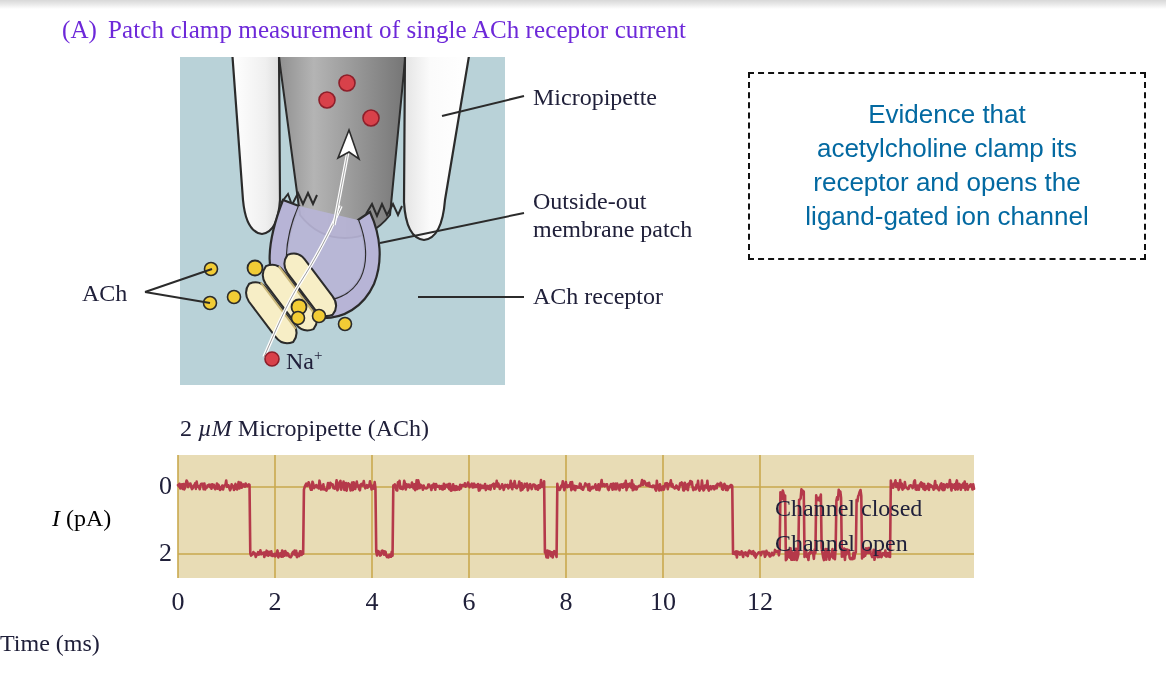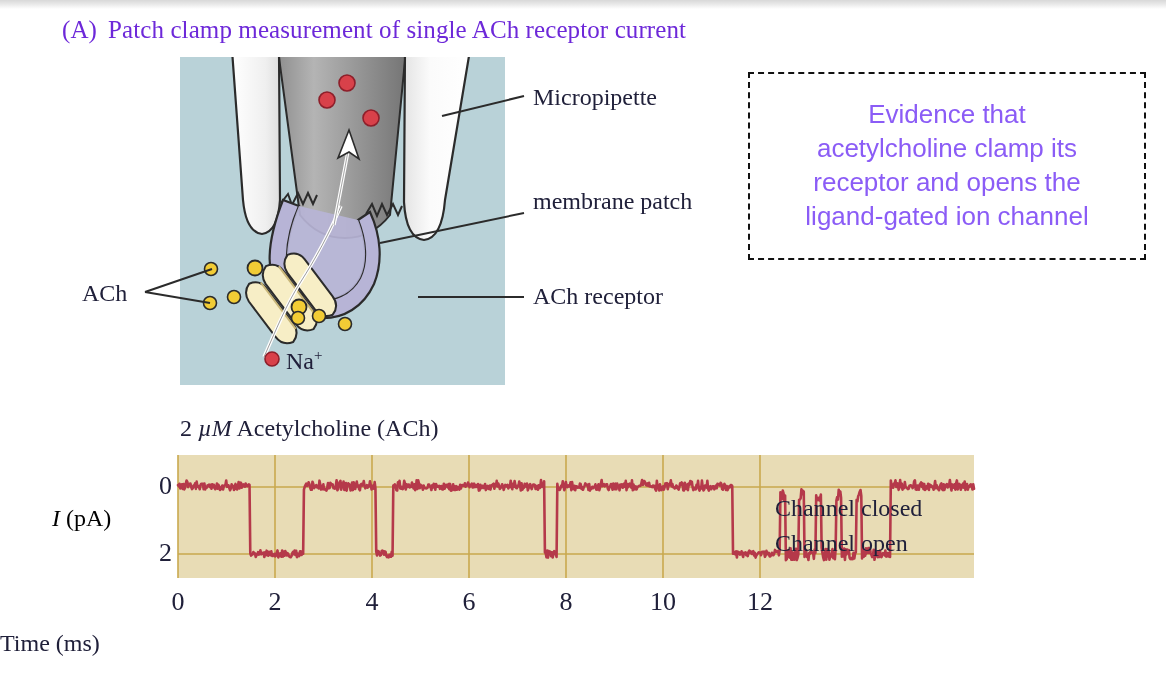--- a/index.html
+++ b/index.html
@@ -40,21 +40,21 @@
 
   
   .callout{
     position:absolute;left:748px;top:72px;width:398px;height:188px;
     border:2px dashed #111111;background:#ffffff;
     box-sizing:border-box;
     display:flex;flex-direction:column;align-items:center;justify-content:center;
   }
   .callout-line{
     font-family:"Liberation Sans","DejaVu Sans",sans-serif;
-    color:#8b5cf6;font-size:26px;line-height:1.30;text-align:center;white-space:nowrap;
+    color:#0369a1;font-size:26px;line-height:1.30;text-align:center;white-space:nowrap;
   }
 
   
   .chart-wrap{position:absolute;left:0;top:400px;width:1166px;height:274px;}
   .chart-caption{
     position:absolute;left:180px;top:15px;font-size:24px;white-space:nowrap;color:#20203a;
   }
   .chart-caption i{font-style:italic;}
   .chart-ylabel{
     position:absolute;left:52px;top:105px;font-size:24px;white-space:nowrap;color:#000000;
@@ -179,20 +179,21 @@
       <line x1="442" y1="116" x2="524" y2="96" stroke="#2b2b2b" stroke-width="2"></line>
       <line x1="380" y1="243" x2="524" y2="213" stroke="#2b2b2b" stroke-width="2"></line>
       <line x1="418" y1="297" x2="524" y2="297" stroke="#2b2b2b" stroke-width="2"></line>
       <line x1="145" y1="292" x2="212" y2="269" stroke="#2b2b2b" stroke-width="2"></line>
       <line x1="145" y1="292" x2="210" y2="303" stroke="#2b2b2b" stroke-width="2"></line>
     </svg>
 
     <div class="dlabel dlabel-micropipette">Micropipette</div>
 
     <div class="dlabel dlabel-patch">
+      <div>Outside-out</div>
       <div>membrane patch</div>
     </div>
 
     <div class="dlabel dlabel-receptor">ACh receptor</div>
 
     <div class="dlabel dlabel-ach">ACh</div>
 
     <div class="dlabel dlabel-na">
       <span>Na</span><sup>+</sup>
     </div>
@@ -201,21 +202,21 @@
   <div class="callout">
     <div class="callout-line">Evidence that</div>
     <div class="callout-line">acetylcholine clamp its</div>
     <div class="callout-line">receptor and opens the</div>
     <div class="callout-line">ligand-gated ion channel</div>
   </div>
 
   <div class="chart-wrap">
 
     <div class="chart-caption">
-      <span>2 </span><i>µM</i><span> Acetylcholine (ACh)</span>
+      <span>2 </span><i>µM</i><span> Micropipette (ACh)</span>
     </div>
 
     <div class="chart-ylabel">
       <i>I</i><span> (pA)</span>
     </div>
 
     <svg class="chart-svg" width="1166" height="274" viewBox="0 0 1166 274">
 
       <rect x="178" y="55" width="796" height="123" fill="#e8dcb5"></rect>
 

